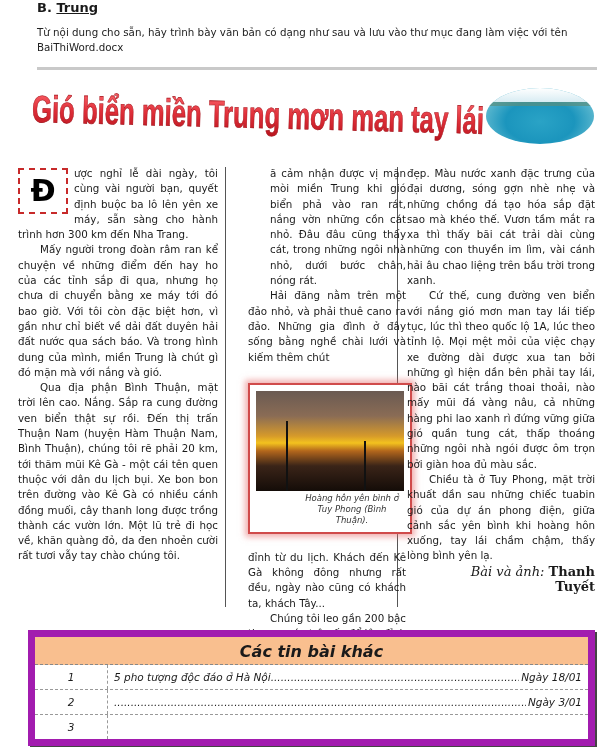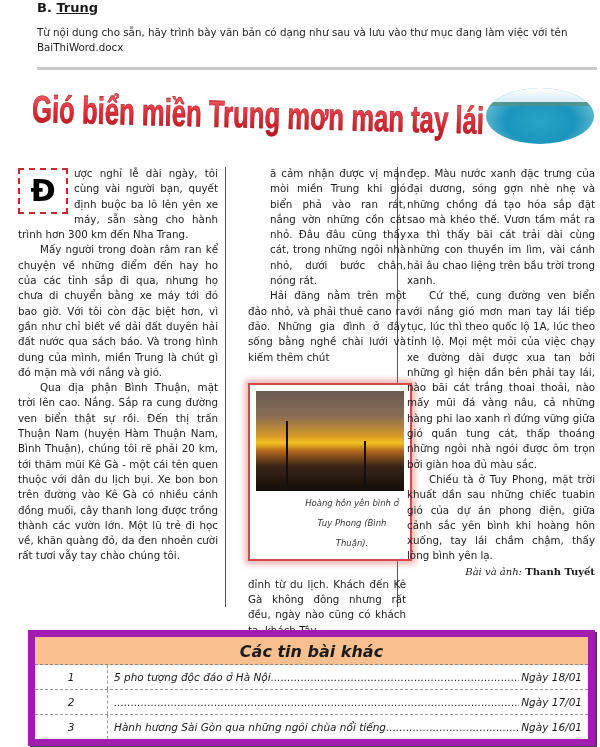--- a/index.html
+++ b/index.html
@@ -30,23 +30,23 @@
 
   .dropcap { float:left; width:46px; height:42px; margin:2px 6px 0 0; border:2px dashed #c72a2a;
      display:flex; align-items:center; justify-content:center; font-weight:bold; font-size:30px; color:#000; text-indent:0; }
   .col2 .first-lines { padding-left:22px; text-indent:0; }
 
   .photo-frame { width:148px; margin:18px auto 16px auto; padding:6px; border:2px solid #d04b4b;
      box-shadow:0 0 6px 3px rgba(230,110,110,.55); background:#fff; }
   .photo { width:100%; height:100px; position:relative; overflow:hidden;
      background:linear-gradient(#6a5a52 0%, #8a6c55 25%, #d69a2a 45%, #f3c21e 52%, #b2661c 60%, #3a2418 75%, #140c08 100%); }
   .turbine { position:absolute; width:2px; background:#111; }
-  .caption { font-style:italic; font-size:8.5px; line-height:20px; text-align:center; color:#333; margin-top:2px;margin-left:44px; }
+  .caption { font-style:italic; font-size:8.5px; line-height:11px; text-align:center; color:#333; margin-top:2px;margin-left:44px; }
 
-  .signature { text-align:right; font-family:"DejaVu Serif", serif; font-size:10px; margin-top:3px; text-indent:0; }
+  .signature { text-align:right; font-family:"DejaVu Serif", serif; font-size:13px; margin-top:3px; text-indent:0; }
   .signature .lbl { font-style:italic; }
   .signature .nm { font-weight:bold; }
 
   .news-box { position:absolute; left:28px; top:630px; width:553px; border:7px solid #a21caf;
      box-shadow:2px 2px 0 #444; background:#fff; }
   .news-head { background:#f9bf8f; text-align:center; font-weight:bold; font-style:italic;
      font-size:16px; height:27px; line-height:30px; border-bottom:1px dashed #888; }
   .news-row { display:flex; height:24px; line-height:24px; font-size:10.5px; font-style:italic;
      border-bottom:1px dashed #999; }
   .news-row:last-child { border-bottom:none; }
@@ -127,24 +127,19 @@
     <div class="news-title">
       <span class="t">5 pho tượng độc đáo ở Hà Nội</span>
       <span class="dots"></span>
       <span class="date">Ngày 18/01</span>
     </div>
   </div>
   <div class="news-row">
     <div class="news-num">2</div>
     <div class="news-title">
       <span class="dots"></span>
-      <span class="date">Ngày 17/01</span>
+      <span class="date">Ngày 3/01</span>
     </div>
   </div>
   <div class="news-row">
     <div class="news-num">3</div>
-    <div class="news-title">
-      <span class="t">Hành hương Sài Gòn qua những ngôi chùa nổi tiếng</span>
-      <span class="dots"></span>
-      <span class="date">Ngày 16/01</span>
-    </div>
   </div>
 </div>
 
 </body></html>

